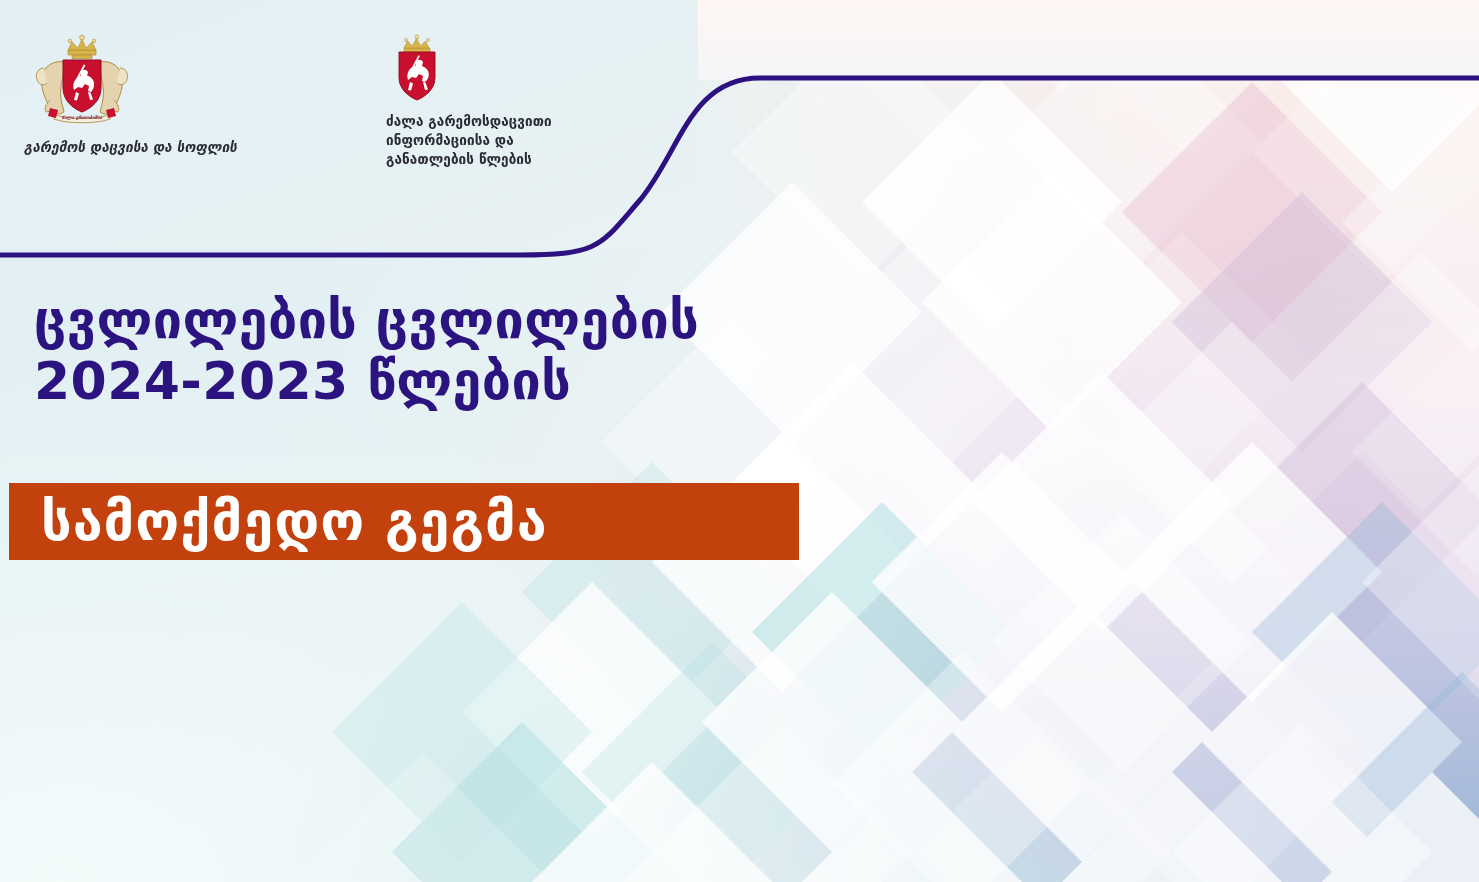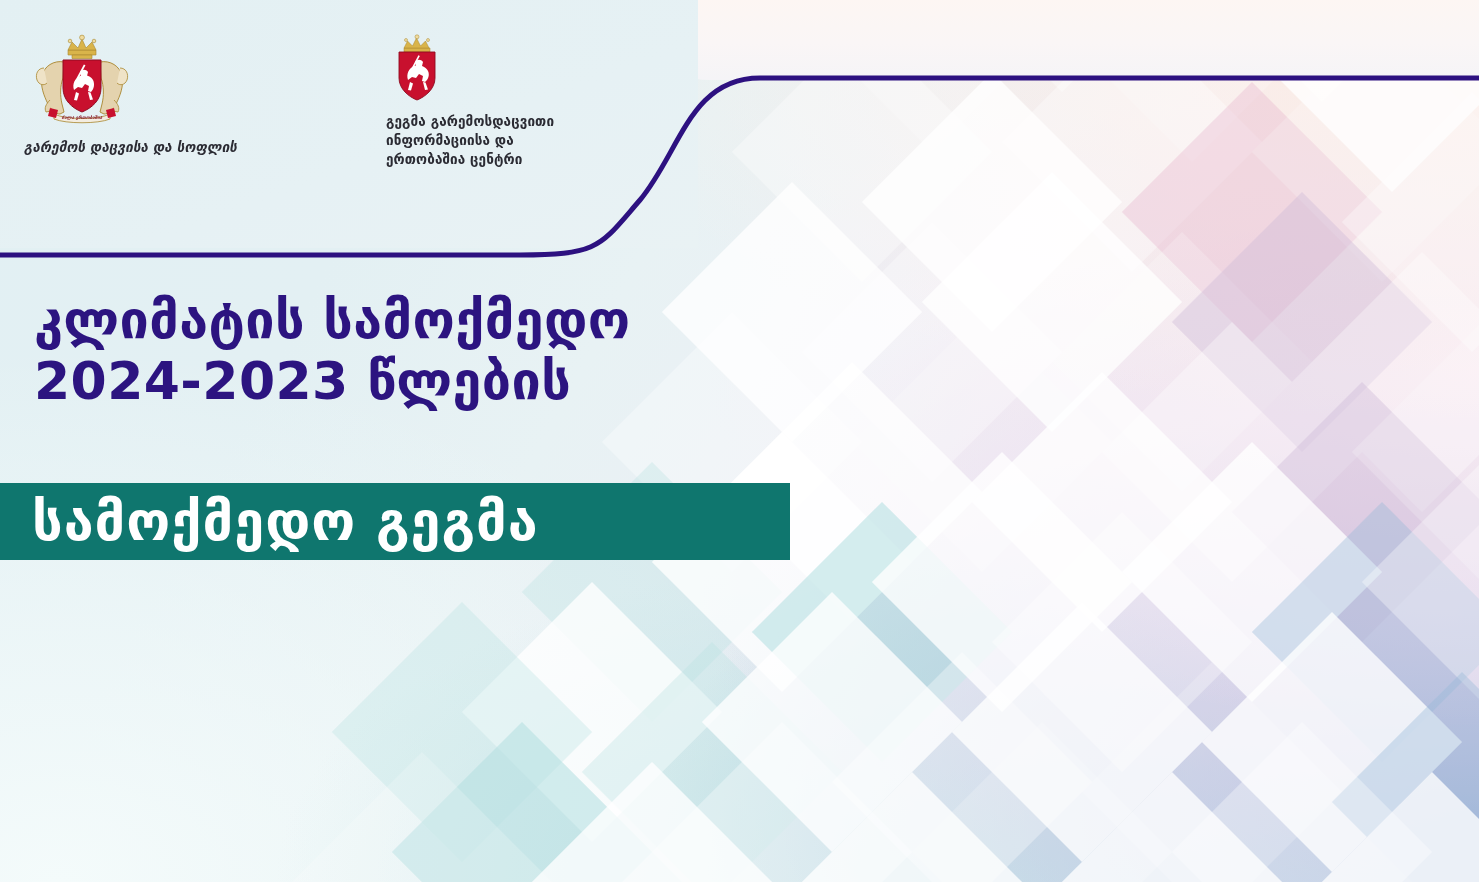--- a/index.html
+++ b/index.html
@@ -101,23 +101,23 @@
     font-size:52px;
     font-weight:700;
     line-height:1.18;
     letter-spacing:.4px;
     color:#2c1480;
     white-space:nowrap;
   }
 
   .banner {
     position:absolute;
-    left:0; top:483px;
+    left:9px; top:483px;
     width:790px; height:77px;
-    background:#0f766e;
+    background:#c2410c;
     display:flex; align-items:center;
   }
   .banner-text {
     margin-left:32px;
     font-size:54px;
     font-weight:700;
     letter-spacing:1px;
     line-height:1;
     color:#ffffff;
     white-space:nowrap;
@@ -269,29 +269,29 @@
             <path d="M18 46 C16 40 19 34 24 32 C30 30 36 33 38 37
                      C40 41 38 46 35 48 L32 47 L33 42 L29 40 L26 44 L22 43 Z"></path>
             <path d="M20 48 l-2 8 l3 .5 l2 -7 z"></path>
             <path d="M33 48 l2 8 l3 -.5 l-2.5 -7 z"></path>
             <path d="M25 28 c2 -3 6 -3 8 0 l-1 4 l-6 0 z"></path>
             <rect x="25" y="21" width="1.6" height="14" transform="rotate(28 26 28)"></rect>
           </g>
         </svg>
       </div>
       <div class="org-name">
-        <div>გეგმა გარემოსდაცვითი</div>
+        <div>ძალა გარემოსდაცვითი</div>
         <div>ინფორმაციისა და</div>
-        <div>ერთობაშია ცენტრი</div>
+        <div>განათლების წლების</div>
       </div>
     </div>
   </div>
 
   <div class="title-wrap">
-    <div class="title-line">კლიმატის სამოქმედო</div>
+    <div class="title-line">ცვლილების ცვლილების</div>
     <div class="title-line">2024-2023 წლების</div>
   </div>
 
   <div class="banner">
     <div class="banner-text">სამოქმედო გეგმა</div>
   </div>
 
 </div>
 
 </body></html>

